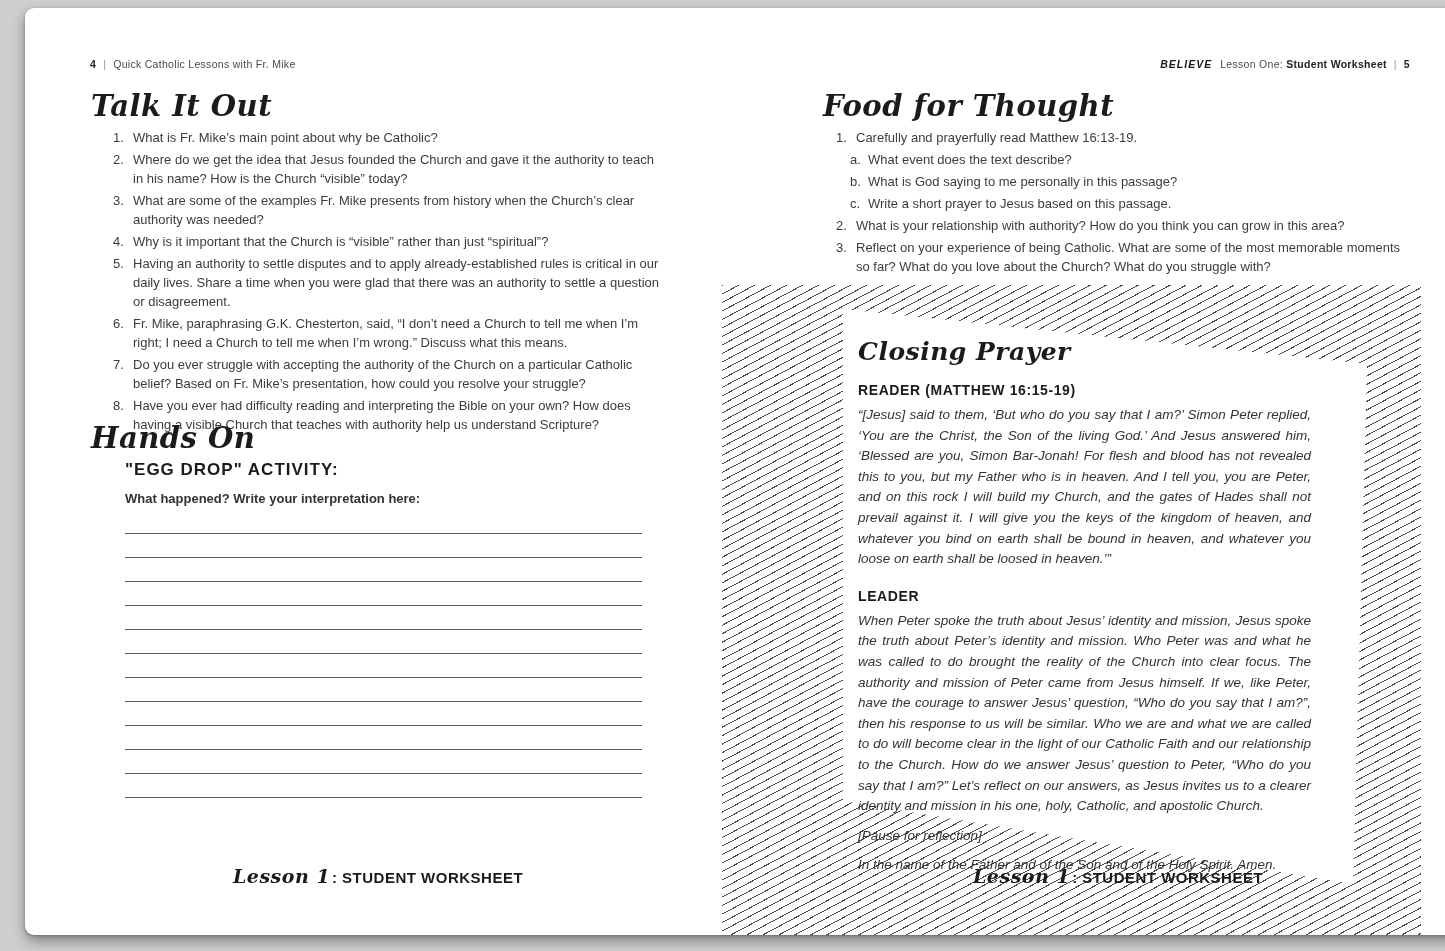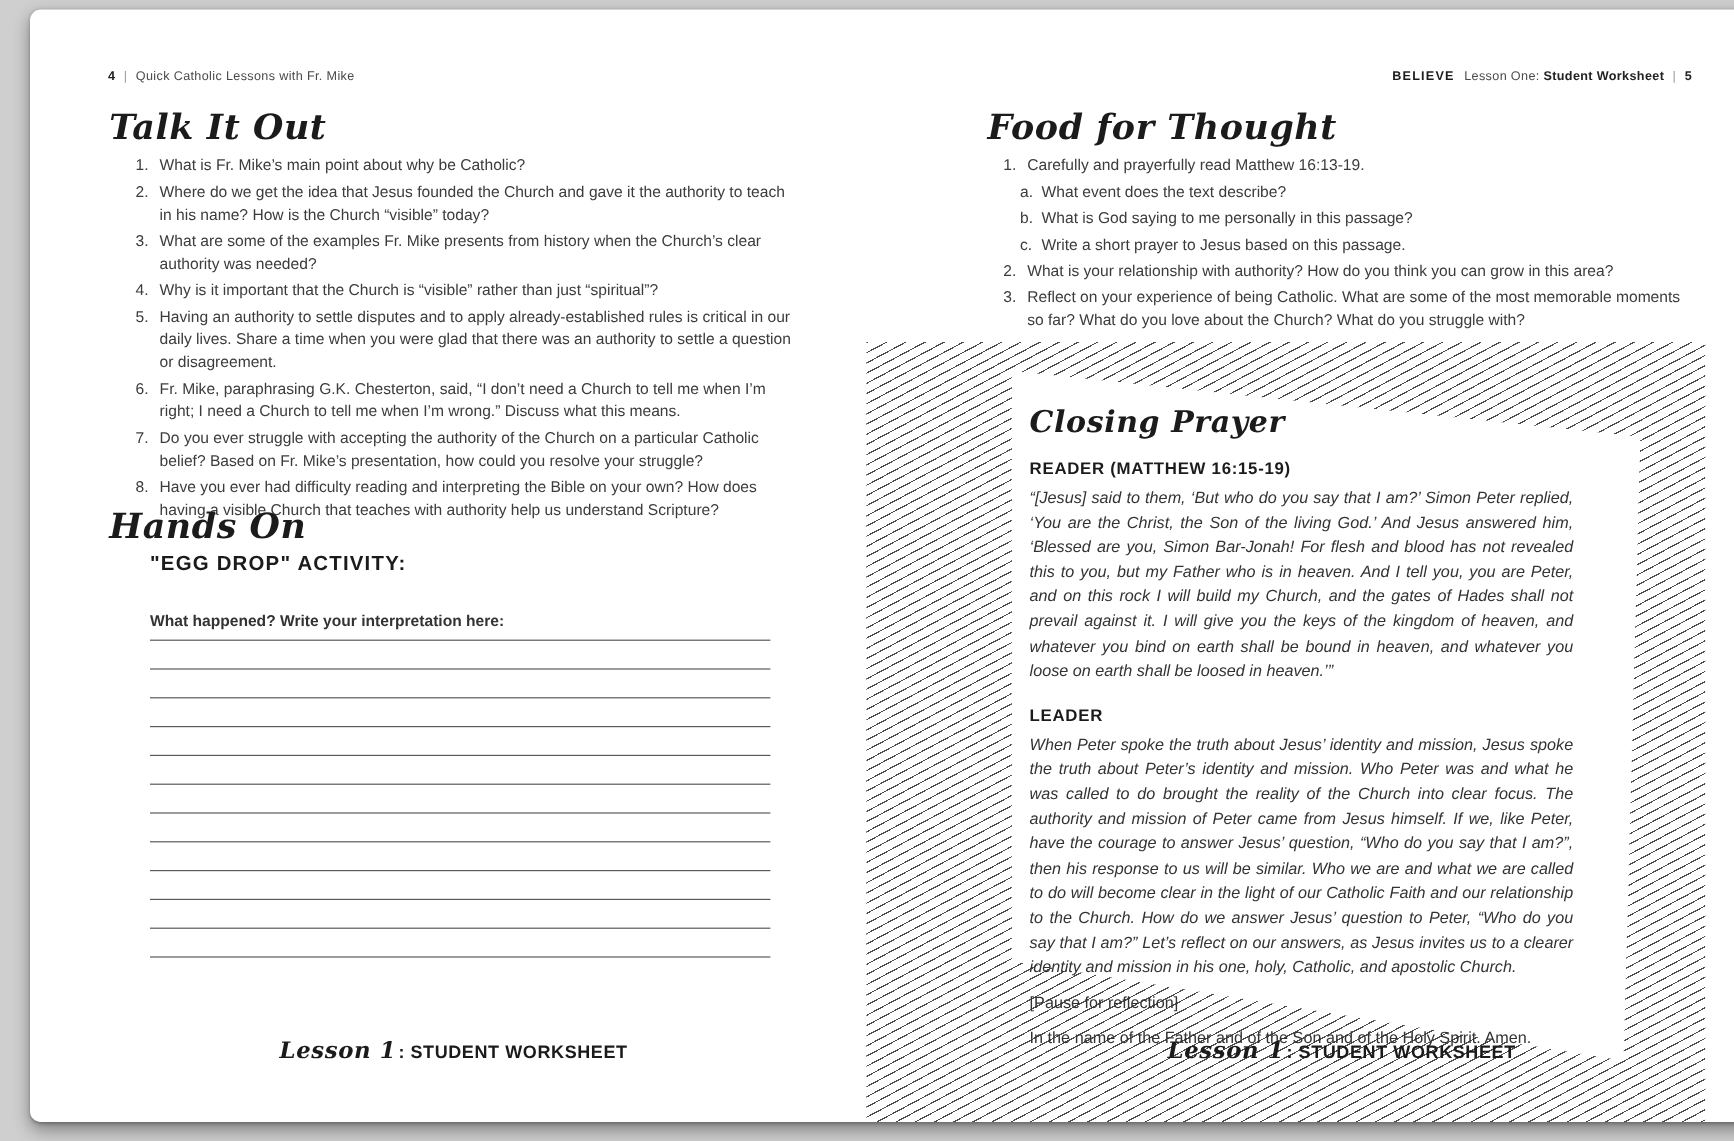--- a/index.html
+++ b/index.html
@@ -21,21 +21,21 @@
     background:#ffffff;border-radius:9px;
     box-shadow:0 6px 14px rgba(0,0,0,0.38), 0 1px 3px rgba(0,0,0,0.25);
     overflow:hidden;
   }
   
   .hdr{position:absolute;top:50px;font-size:10.5px;letter-spacing:.3px;color:#4a4a4a;white-space:nowrap;}
   .hdr-left{left:65px;}
   .hdr-right{right:56px;text-align:right;}
   .hdr b{color:#222;font-weight:700;}
   .hdr .pipe{color:#9a9a9a;margin:0 7px;font-weight:300;}
-  .hdr .brand{font-weight:700;letter-spacing:1px;color:#1b1b1b;margin-right:8px;}
+  .hdr .brand{font-weight:700;letter-spacing:1px;color:#1b1b1b;margin-right:8px;font-style:italic;}
   
   .script{
     font-family:"DejaVu Serif",serif;font-style:italic;font-weight:700;
     color:var(--heading-text);letter-spacing:.5px;
   }
   .sec-head{position:absolute;font-size:29px;line-height:1;}
   #talk-head{left:66px;top:84px;}
   #hands-head{left:66px;top:416px;}
   #food-head{left:783px;top:84px;margin-left:15px;}
   
@@ -45,21 +45,21 @@
   .q-row{display:flex;margin-bottom:3px;}
   .q-num{flex:0 0 20px;}
   .q-text{flex:1;}
   .q-sub{display:flex;margin:3px 0 3px 14px;}
   .q-sub .q-num{flex:0 0 18px;}
   
   .activity-title{
     position:absolute;left:100px;top:452px;
     font-size:17px;font-weight:700;letter-spacing:1px;color:var(--heading-text);
   }
-  .prompt{position:absolute;left:100px;top:483px;font-size:13px;font-weight:700;color:#333;margin-top:19px;}
+  .prompt{position:absolute;left:100px;top:483px;font-size:13px;font-weight:700;color:#333;}
   #write-lines{position:absolute;left:100px;top:502px;width:517px;}
   .write-line{height:24px;border-bottom:1px solid var(--rule-line);}
   
   .footer{position:absolute;top:857px;white-space:nowrap;color:var(--heading-text);z-index:5;}
   .footer .script{font-size:19px;margin-right:2px;text-align:right;}
   .footer .wk{font-size:15px;font-weight:700;letter-spacing:.5px;}
   #footer-left{left:88px;width:530px;text-align:center;}
   #footer-right{left:948px;}
   
   #hatch{
@@ -72,21 +72,21 @@
     position:absolute;inset:0;background:#ffffff;
     clip-path:polygon(121px 24px,645px 79px,631px 599px,121px 516px);
   }
   #prayer{position:absolute;left:136px;top:52px;width:453px;}
   #prayer-head{font-size:25px;margin-bottom:16px;}
   .role-label{font-size:14px;font-weight:700;letter-spacing:.6px;color:var(--heading-text);margin-bottom:7px;}
   .prayer-par{
     font-style:italic;font-size:13.5px;line-height:20.6px;
     text-align:justify;color:#333;margin-bottom:6px;
   }
-  .prayer-line{font-size:13.5px;line-height:20.6px;color:#333;margin-top:9px;}
+  .prayer-line{font-style:italic;font-size:13.5px;line-height:20.6px;color:#333;margin-top:9px;}
   .leader-gap{margin-top:18px;}
 </style>
 </head>
 <body>
 
 <div class="page">
 
   <div class="hdr hdr-left">
     <b>4</b><span class="pipe">|</span><span>Quick Catholic Lessons with Fr. Mike</span>
   </div>

